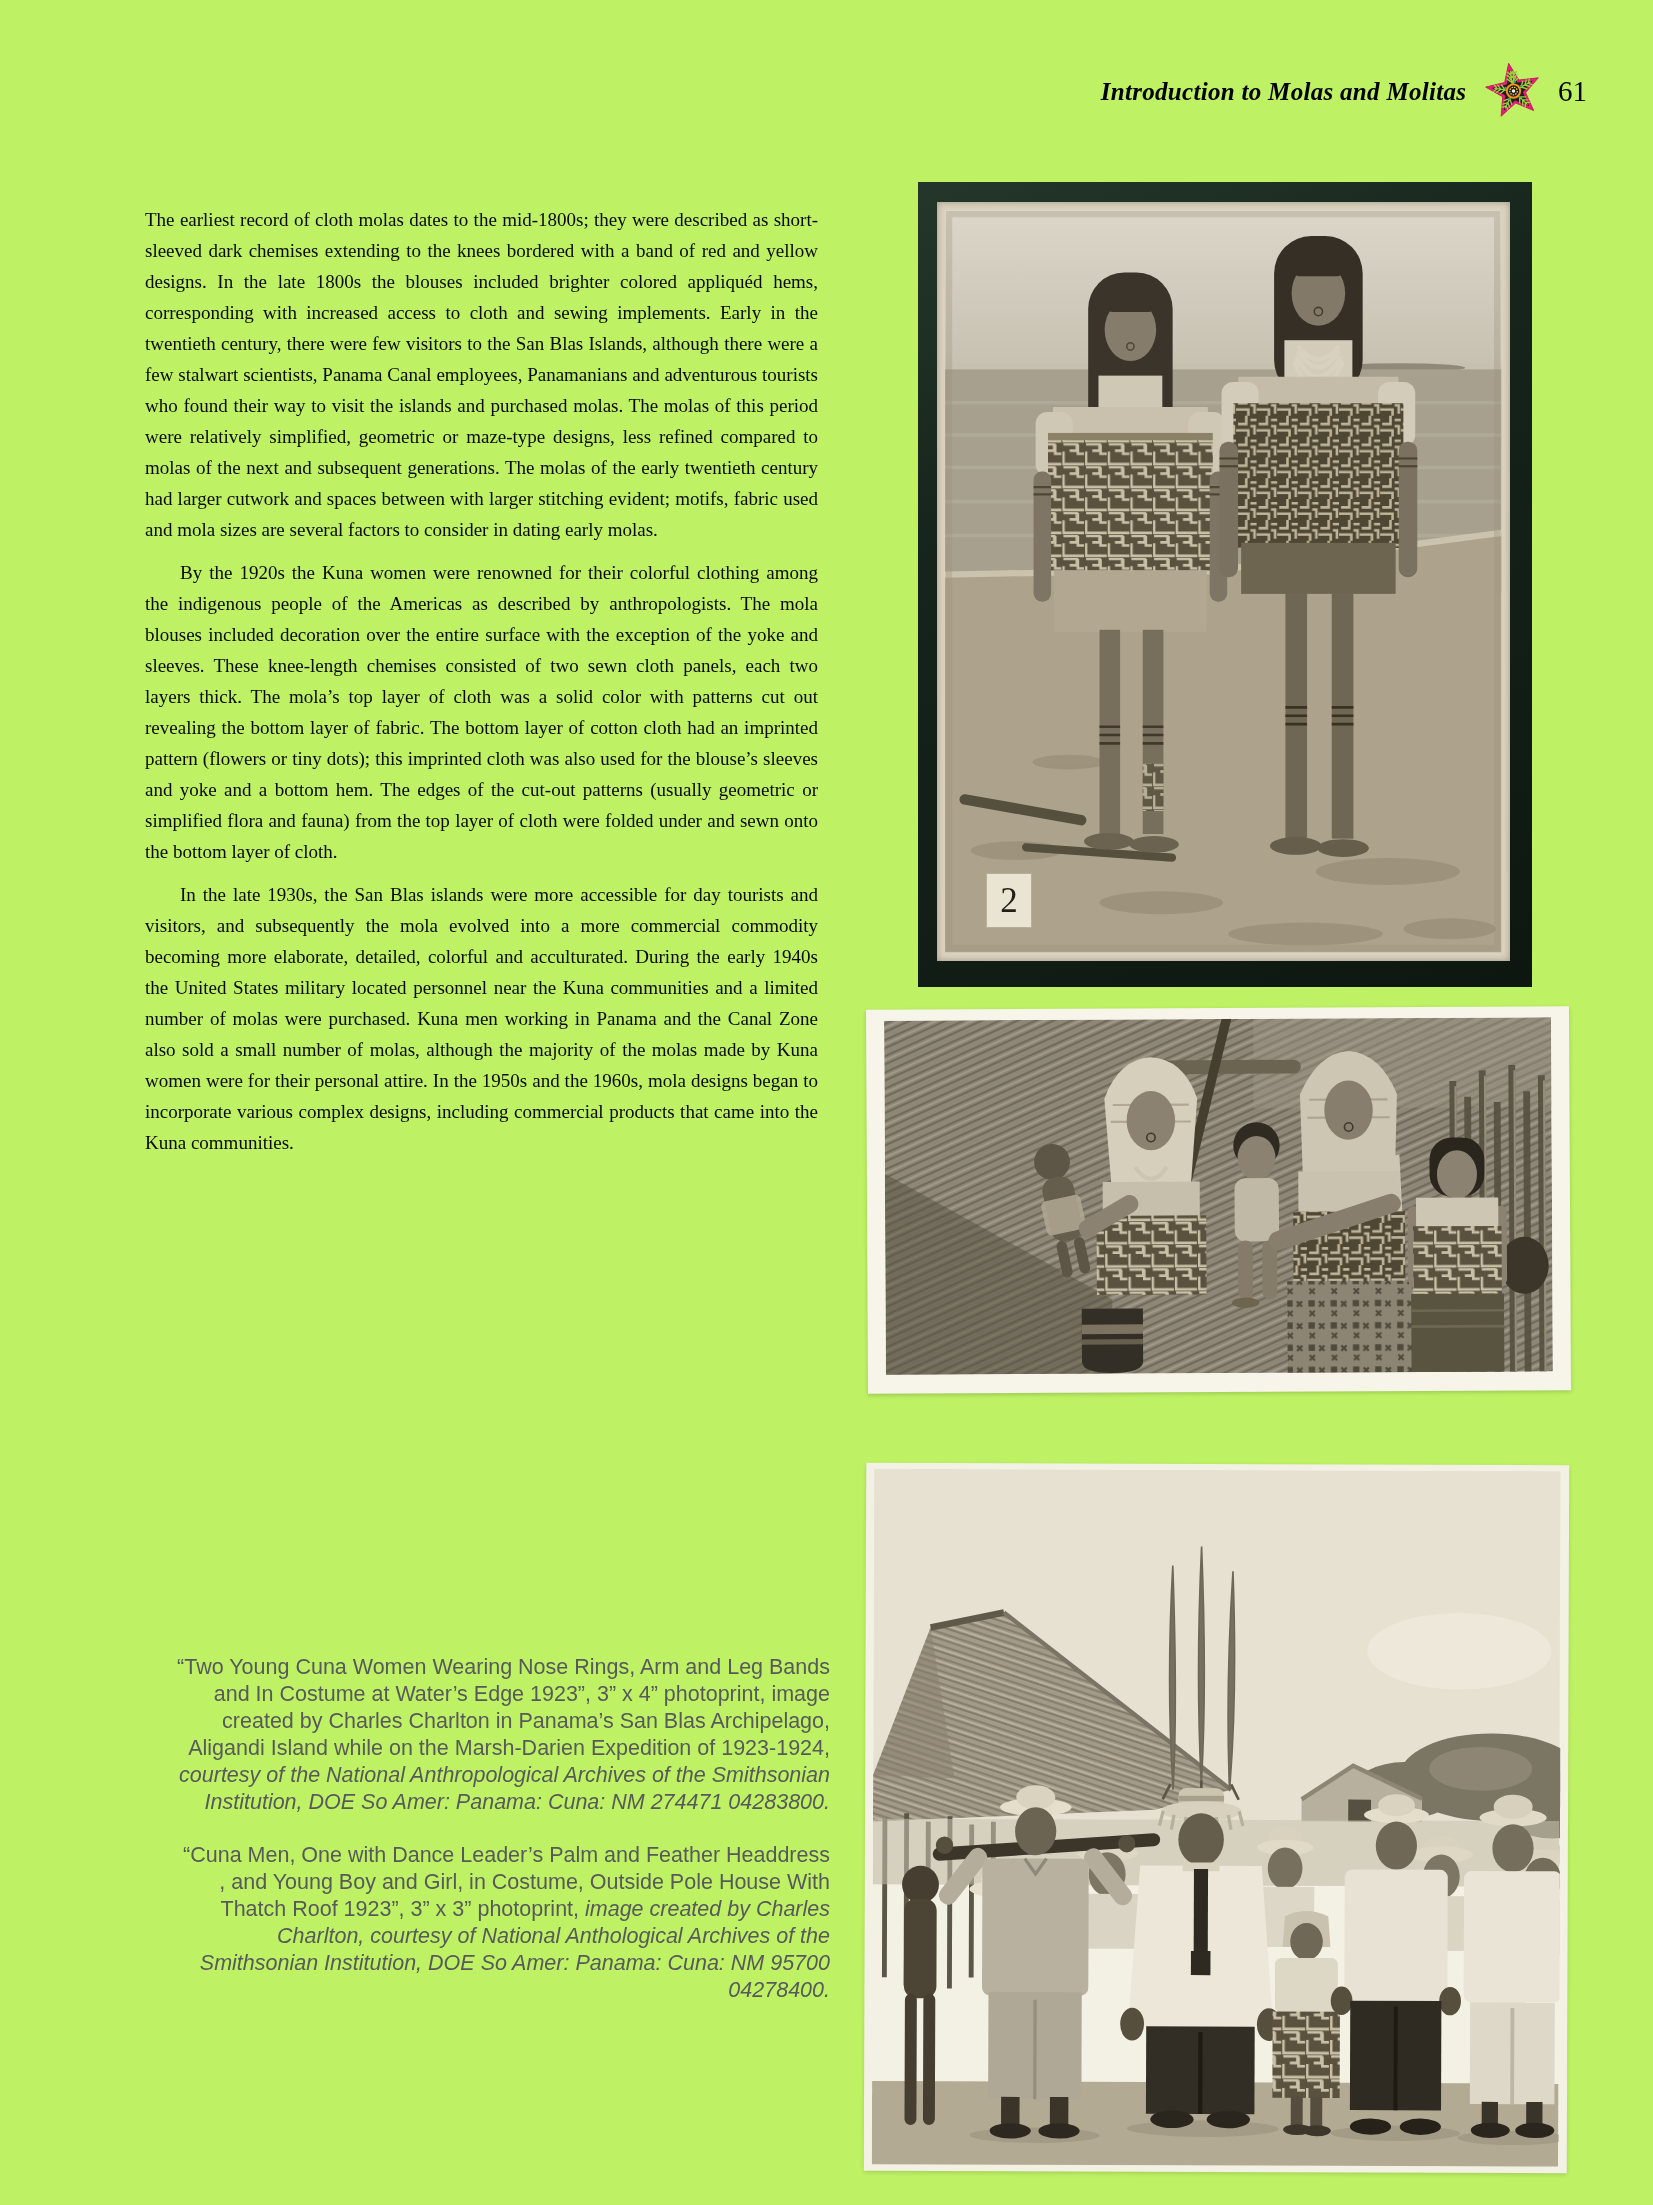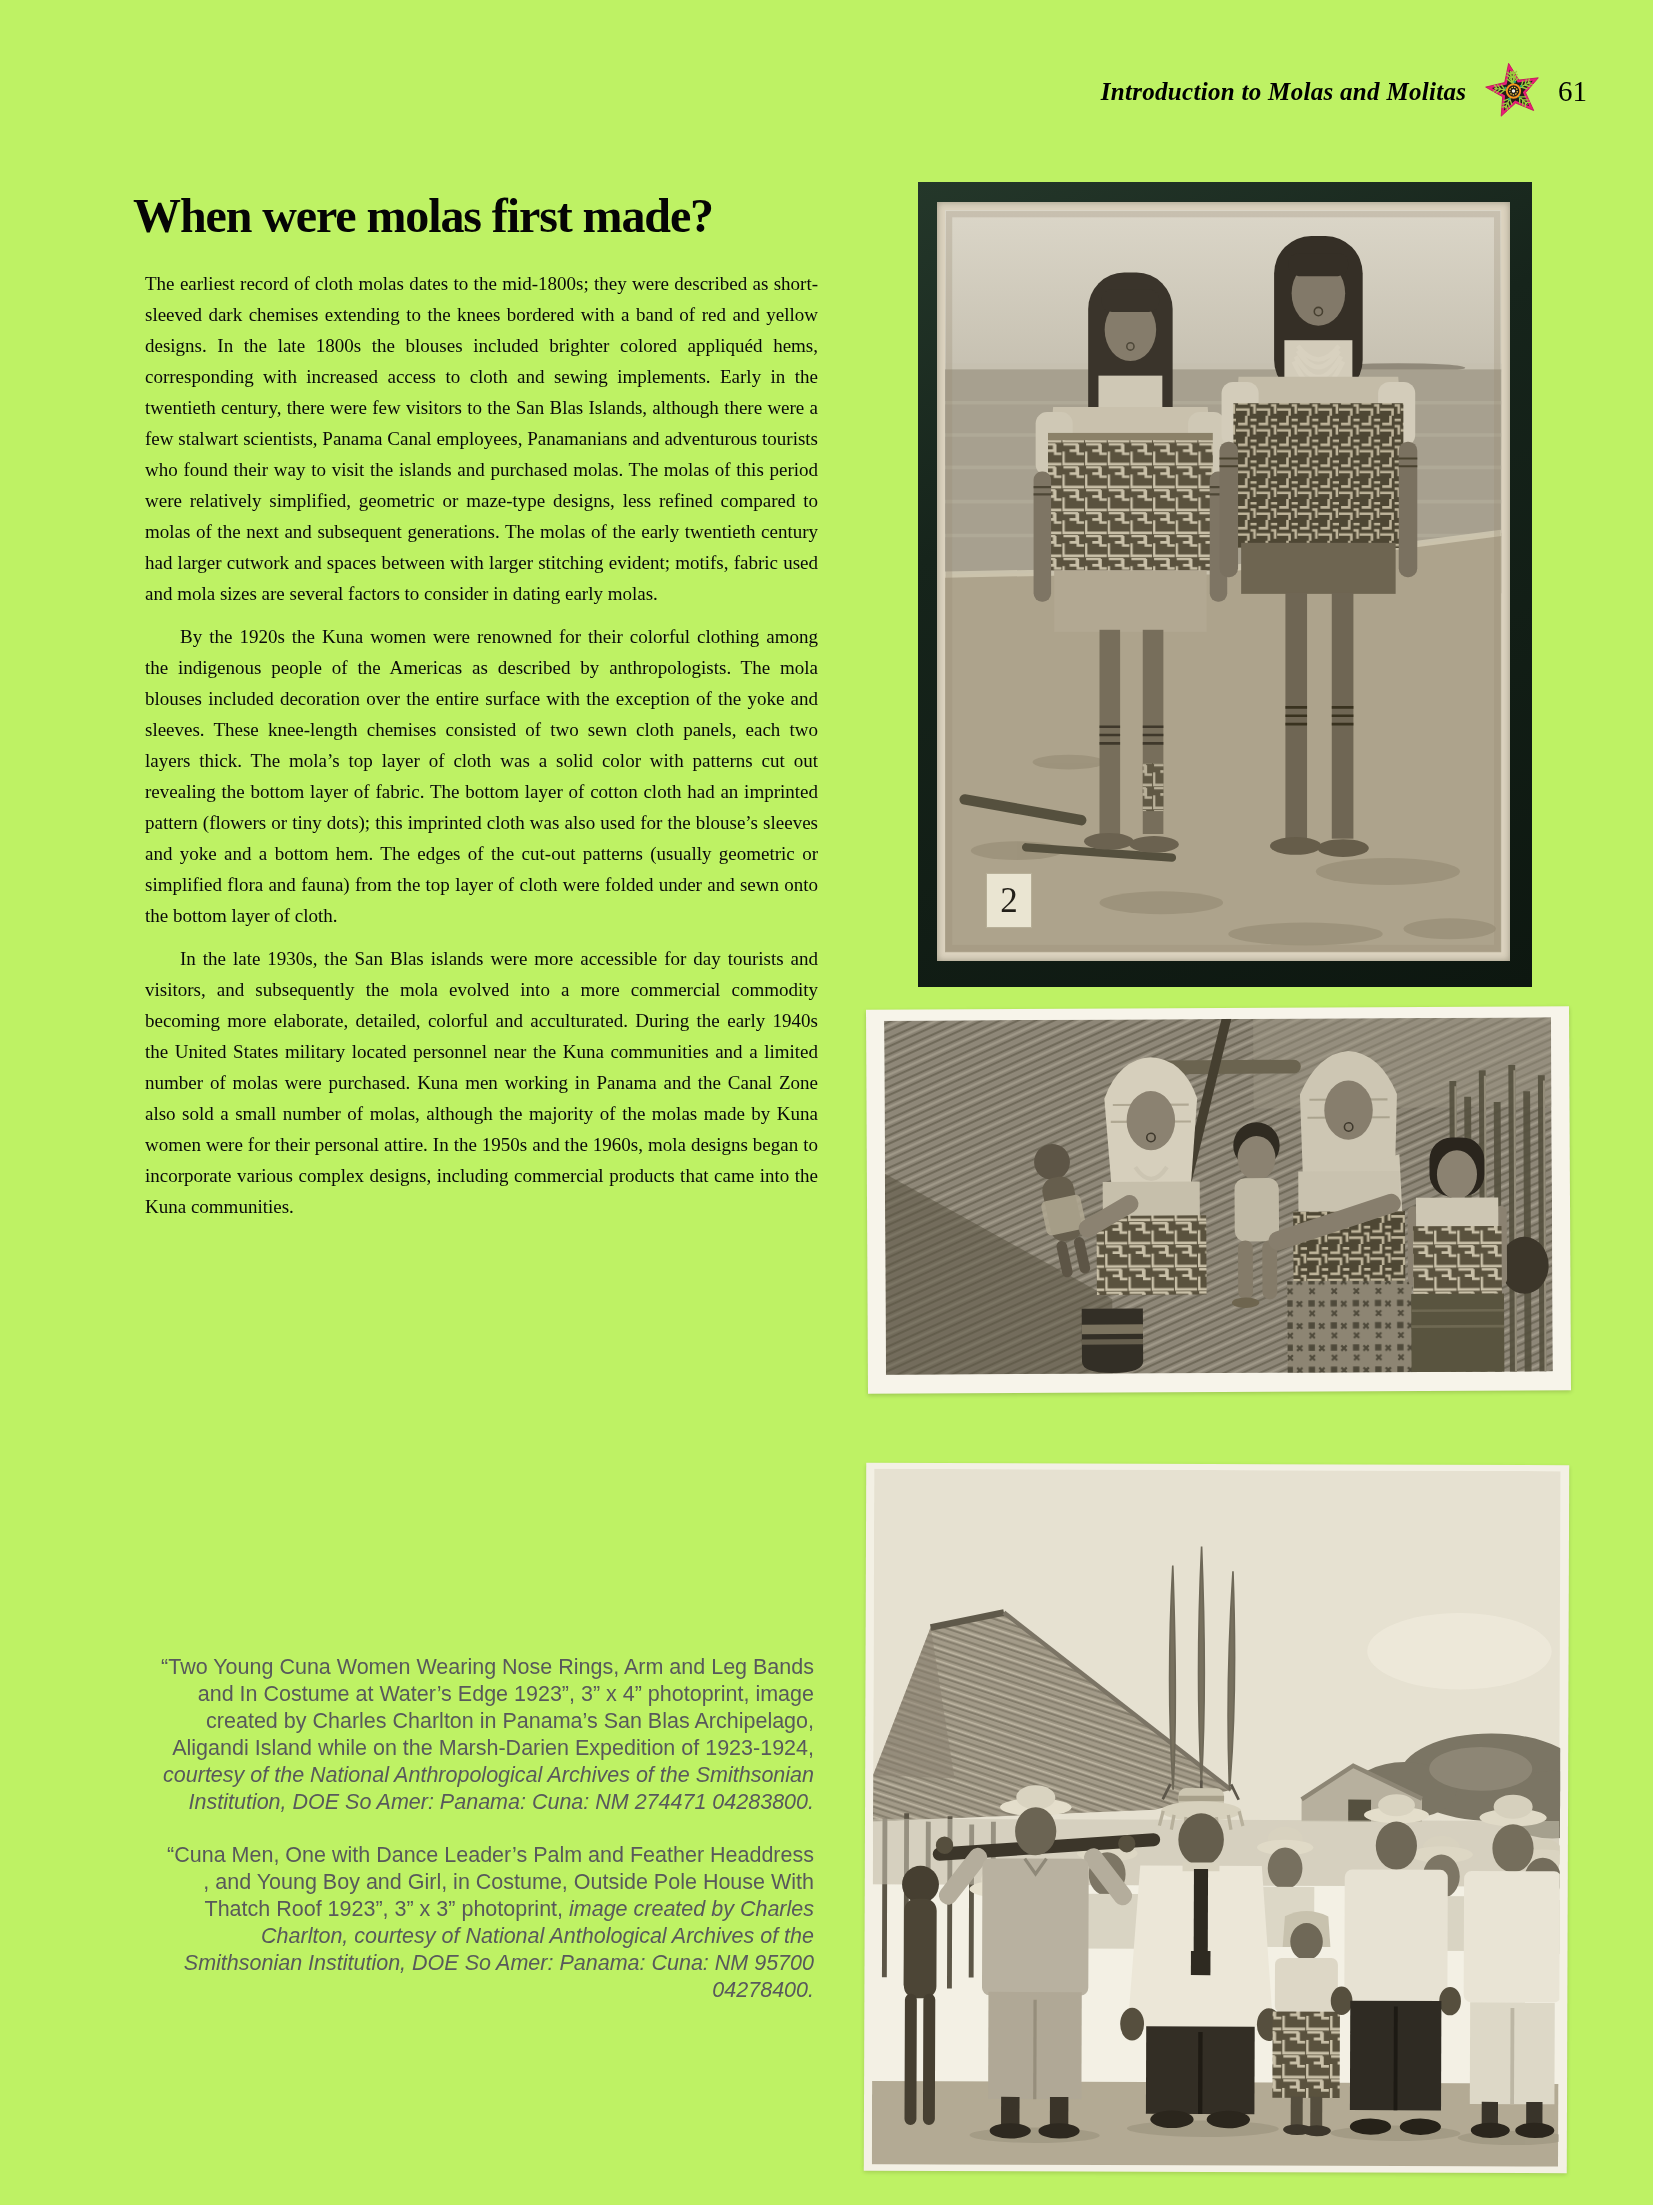--- a/index.html
+++ b/index.html
@@ -15,21 +15,21 @@
   
   .text-col{position:absolute;left:133px;top:192px;width:697px;}
   .headline{margin:0 0 27px 0;font-weight:700;font-size:48px;line-height:1.02;letter-spacing:-1.1px;color:#050505;}
   .body-para{margin:12px;font-size:19px;line-height:31px;text-align:justify;color:#090909;
              text-justify:inter-word;}
   .body-para.indented{text-indent:35px;}
 
   
   .captions{position:absolute;left:133px;top:1654px;width:697px;text-align:right;
             font-family:"Liberation Sans",sans-serif;color:#58595b;}
-  .caption{margin:0 16px 26px auto;max-width:657px;font-size:21.5px;line-height:27px;font-weight:400;}
+  .caption{margin:0 0 26px auto;max-width:657px;font-size:21.5px;line-height:27px;font-weight:400;}
   .caption .credit{font-style:italic;}
 
   
   .fig1{position:absolute;left:918px;top:182px;width:614px;height:805px;margin:0;
         background:linear-gradient(155deg,#24372a 0%,#16241b 35%,#0d1710 100%);}
   .fig1-print{position:absolute;left:19px;top:20px;right:22px;bottom:26px;background:#dcd3bf;
               padding:8.4px;box-sizing:border-box;box-shadow:inset 0 0 7.4px rgba(40,40,20,.35);}
   .fig1-print svg{width:100%;height:100%;display:block;}
   .plate-label{position:absolute;left:50px;bottom:34px;width:44px;height:53px;background:#eae5d2;
                color:#221f18;font-family:"Liberation Serif",serif;font-size:35px;line-height:53px;
@@ -72,21 +72,20 @@
           <circle cx="52" cy="37" r="2"></circle>
       </g>
       <circle cx="50" cy="52" r="11" fill="#24201a" stroke="#f7941d" stroke-width="3"></circle>
       <circle cx="50" cy="52" r="6.2" fill="none" stroke="#ffd23f" stroke-width="2" stroke-dasharray="2.4 1.8"></circle>
       <circle cx="50" cy="52" r="2.8" fill="#f4f1e4"></circle>
     </svg>
     <span class="page-number">61</span>
   </div>
 
   <div class="text-col">
-    <h1 class="headline">When were molas first made?</h1>
     <p class="body-para">The earliest record of cloth molas dates to the mid-1800s; they were described as short-sleeved dark chemises extending to the knees bordered with a band of red and yellow designs. In the late 1800s the blouses included brighter colored appliquéd hems, corresponding with increased access to cloth and sewing implements. Early in the twentieth century, there were few visitors to the San Blas Islands, although there were a few stalwart scientists, Panama Canal employees, Panamanians and adventurous tourists who found their way to visit the islands and purchased molas. The molas of this period were relatively simplified, geometric or maze-type designs, less refined compared to molas of the next and subsequent generations. The molas of the early twentieth century had larger cutwork and spaces between with larger stitching evident; motifs, fabric used and mola sizes are several factors to consider in dating early molas.</p>
     <p class="body-para indented">By the 1920s the Kuna women were renowned for their colorful clothing among the indigenous people of the Americas as described by anthropologists. The mola blouses included decoration over the entire surface with the exception of the yoke and sleeves. These knee-length chemises consisted of two sewn cloth panels, each two layers thick. The mola’s top layer of cloth was a solid color with patterns cut out revealing the bottom layer of fabric. The bottom layer of cotton cloth had an imprinted pattern (flowers or tiny dots); this imprinted cloth was also used for the blouse’s sleeves and yoke and a bottom hem. The edges of the cut-out patterns (usually geometric or simplified flora and fauna) from the top layer of cloth were folded under and sewn onto the bottom layer of cloth.</p>
     <p class="body-para indented">In the late 1930s, the San Blas islands were more accessible for day tourists and visitors, and subsequently the mola evolved into a more commercial commodity becoming more elaborate, detailed, colorful and acculturated. During the early 1940s the United States military located personnel near the Kuna communities and a limited number of molas were purchased. Kuna men working in Panama and the Canal Zone also sold a small number of molas, although the majority of the molas made by Kuna women were for their personal attire. In the 1950s and the 1960s, mola designs began to incorporate various complex designs, including commercial products that came into the Kuna communities.</p>
   </div>
 
   <div class="captions">
     <p class="caption"><span>“Two Young Cuna Women Wearing Nose Rings, Arm and Leg Bands and In Costume at Water’s Edge 1923”, 3” x 4” photoprint, image created by Charles Charlton in Panama’s San Blas Archipelago, Aligandi Island while on the Marsh-Darien Expedition of 1923-1924, </span><span class="credit">courtesy of the National Anthropological Archives of the Smithsonian Institution, DOE So Amer: Panama: Cuna: NM 274471 04283800.</span></p>
     <p class="caption"><span>“Cuna Men, One with Dance Leader’s Palm and Feather Headdress , and Young Boy and Girl, in Costume, Outside Pole House With Thatch Roof 1923”, 3” x 3” photoprint, </span><span class="credit">image created by Charles Charlton, courtesy of National Anthological Archives of the Smithsonian Institution, DOE So Amer: Panama: Cuna: NM 95700 04278400.</span></p>
   </div>
 

